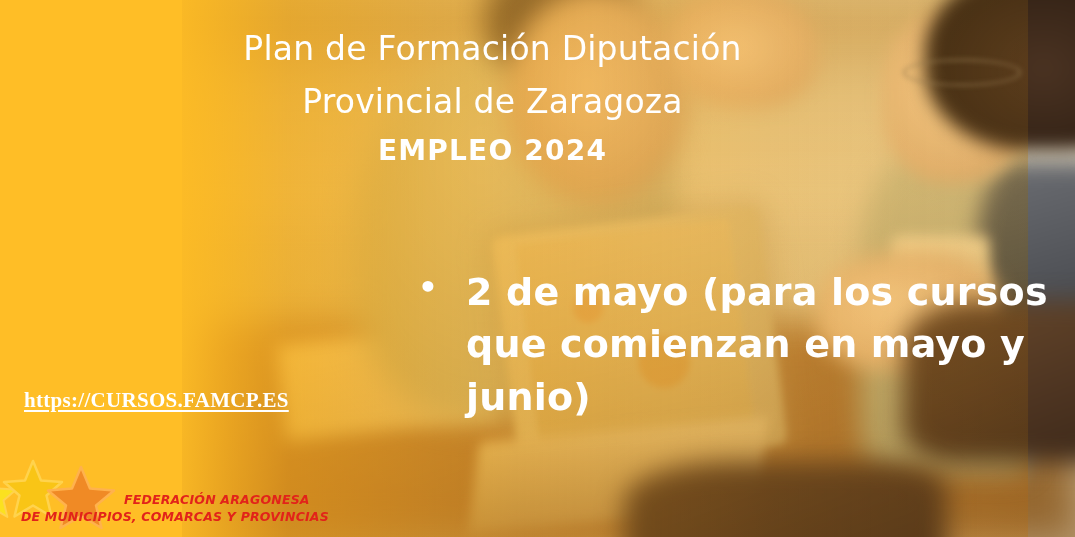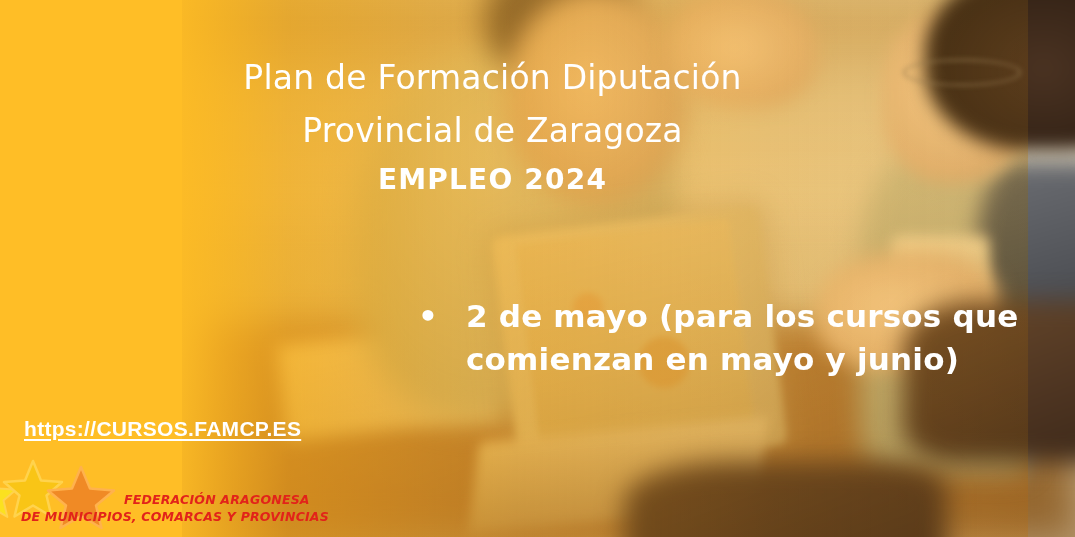--- a/index.html
+++ b/index.html
@@ -177,21 +177,21 @@
         rgba(255,196,60,.14) 75%,
         rgba(255,198,66,.10) 100%);
   }
   
   .leftblock{
     position:absolute;left:0;top:0;bottom:0;width:182px;
     background:#FFBE26;
   }
 
   
-  .content{position:absolute;inset:0;margin-top:29px;}
+  .content{position:absolute;inset:0;}
 
   .titles{
     position:absolute;left:0;right:0;top:22px;
     text-align:center;
     padding-right:90px;
   }
   .title-line{
     color:#ffffff;
     font-family:"DejaVu Sans", sans-serif;
     font-size:33px;
@@ -204,21 +204,21 @@
     font-size:28px;
     font-weight:700;
     letter-spacing:1.2px;
     line-height:1.25;
     padding-top:4px;
   }
 
   .url{
     position:absolute;left:24px;top:388px;
     color:#ffffff;
-    font-family:Liberation Sans, sans-serif;
+    font-family:Liberation Serif, serif;
     font-size:21px;
     font-weight:700;
     letter-spacing:.3px;
     text-decoration:underline;
     text-underline-offset:3px;
     text-decoration-thickness:2px;
     white-space:nowrap;
     cursor:pointer;
   }
 
@@ -232,21 +232,21 @@
     font-weight:700;
     line-height:1.2;
     margin-bottom:4px;
   }
   .insc-list{
     margin:0;padding:0;list-style:none;
   }
   .insc-list li{
     position:relative;
     color:#ffffff;
-    font-size:31px;
+    font-size:38px;
     font-weight:700;
     line-height:1.38;
     padding-left:48px;
     letter-spacing:.2px;
   }
   .insc-list li::before{
     content:"\2022";
     position:absolute;left:46px;top:0;
     transform:translateX(-46px);
     font-size:31px;

